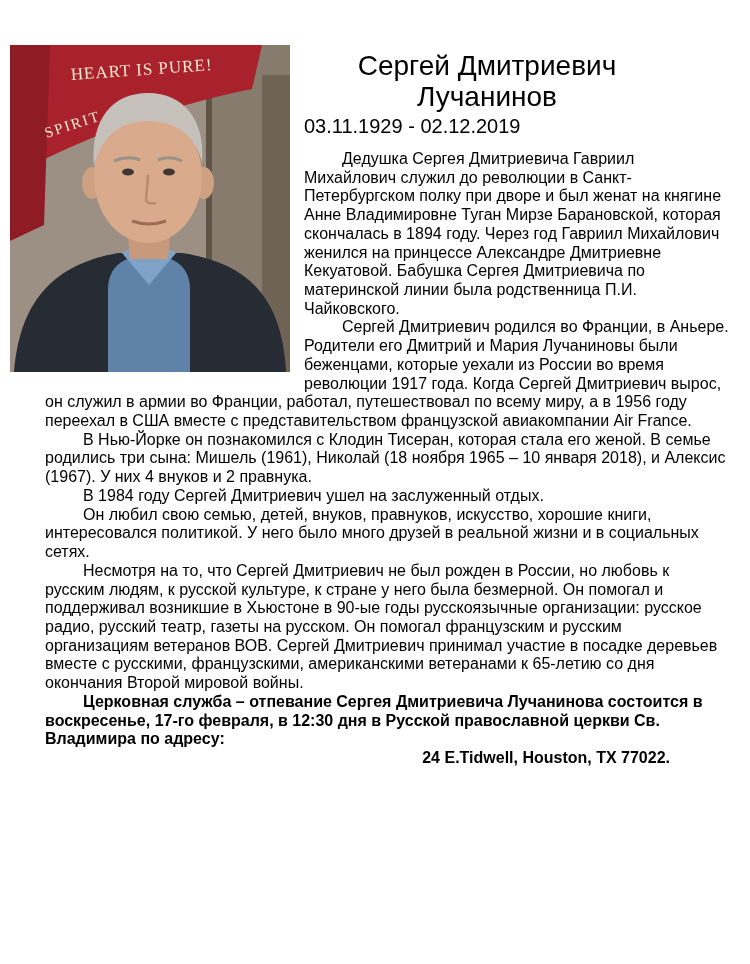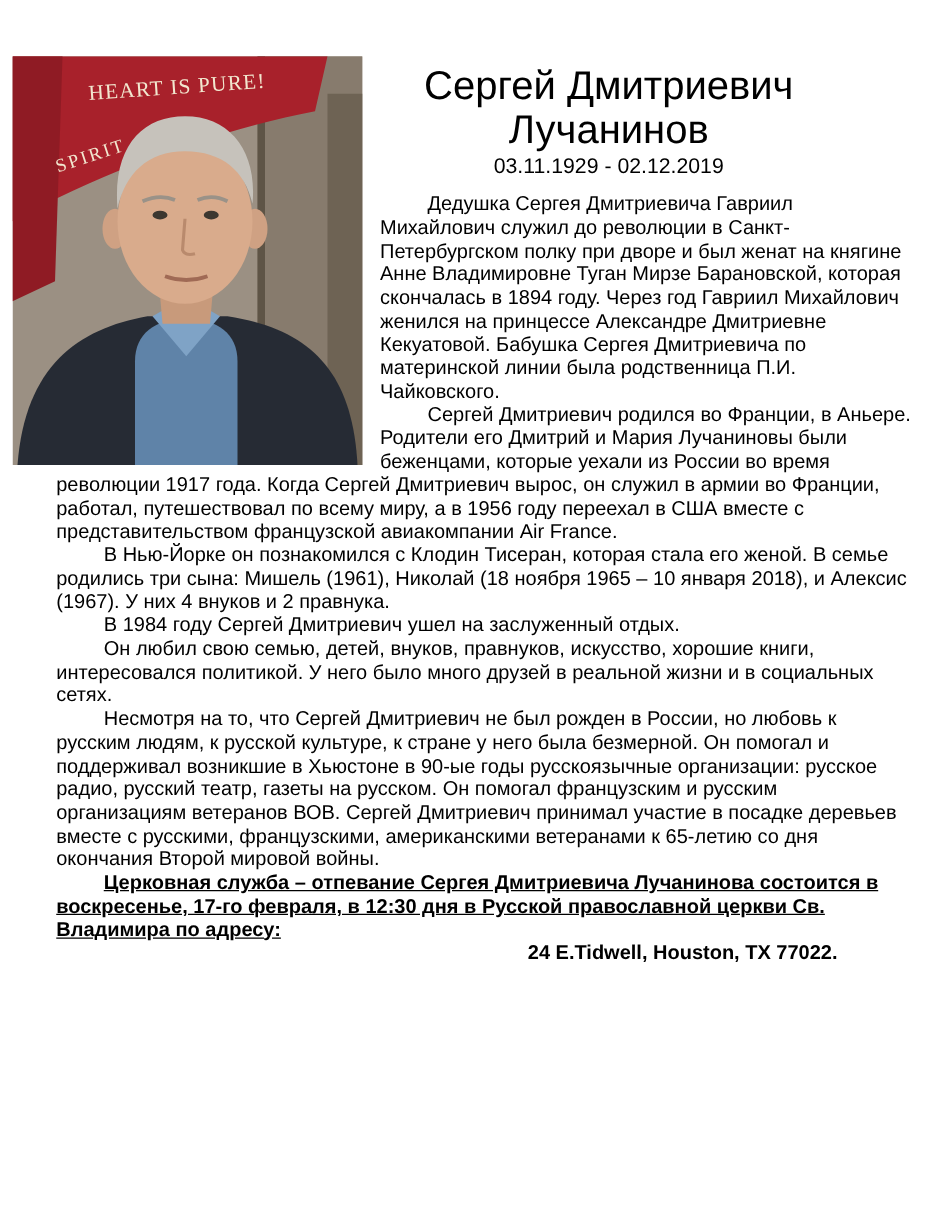--- a/index.html
+++ b/index.html
@@ -19,36 +19,36 @@
     float: left;
     width: 280px;
     height: 327px;
     margin: 0 14px 6px -35px;
     padding: 0;
   }
   figure.photo svg { display: block; }
   h1.title {
     margin: 6px 0 2px 0;
     padding-right: 60px;
-    font-size: 32px;
+    font-size: 28px;
     font-weight: 400;
     text-align: center;
     line-height: 1.1;
   }
   .dates {
-    font-size: 17px;
-    text-align: center;
+    font-size: 20px;
+    text-align: left;
     padding-right: 60px;
     margin: 0 0 12px 0;
   }
   p.para {
     margin: 0;
     text-indent: 38px;
   }
-  p.bold { font-weight: bold; text-decoration: underline; }
+  p.bold { font-weight: bold; }
   p.address {
     margin: 0;
     padding-right: 60px;
     font-weight: bold;
     text-align: right;
   }
 </style>
 </head>
 <body>
 

